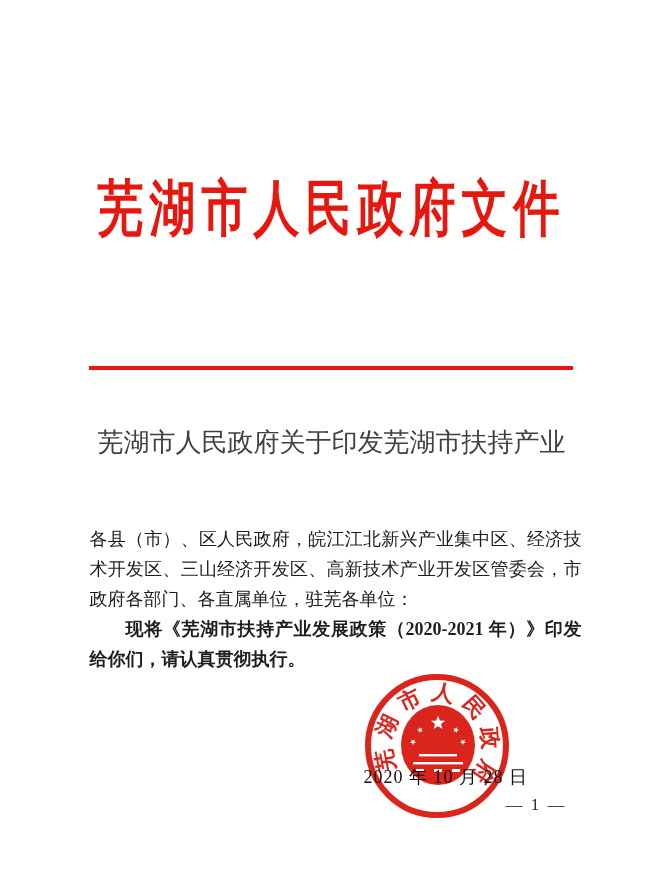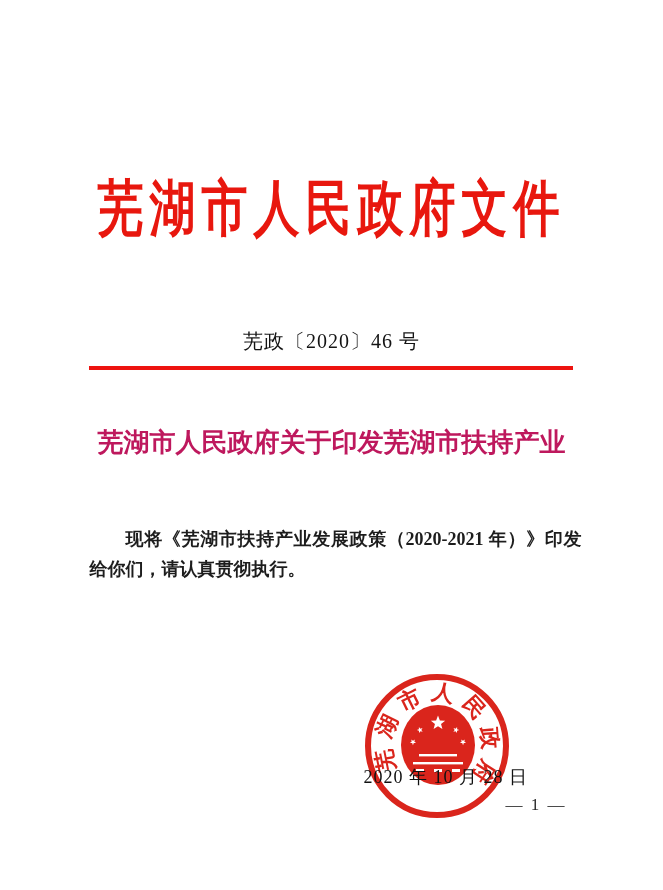--- a/index.html
+++ b/index.html
@@ -55,23 +55,23 @@
     height:4px;
     background:var(--line-red);
   }
   .doc-title{
     position:absolute;
     top:424px;
     left:0;
     right:0;
     text-align:center;
     font-size:26px;
-    font-weight:bold;
+    font-weight:normal;
     line-height:38px;
-    color:#be185d;
+    color:#404040;
   }
   .body-text{
     position:absolute;
     top:524px;
     left:88px;
     width:492px;
     font-size:18px;
     line-height:30px;
     color:#1d1d1d;
     text-align:justify;
@@ -123,29 +123,29 @@
     white-space:nowrap;
   }
 </style>
 </head>
 <body>
 
 <div class="page">
 
   <div class="org-header">芜湖市人民政府文件</div>
 
-  <div class="doc-number">芜政〔2020〕46 号</div>
 
   <div class="red-line"></div>
 
   <div class="doc-title">
     <div>芜湖市人民政府关于印发芜湖市扶持产业</div>
   </div>
 
   <div class="body-text">
+    <p>各县（市）、区人民政府，皖江江北新兴产业集中区、经济技术开发区、三山经济开发区、高新技术产业开发区管委会，市政府各部门、各直属单位，驻芜各单位：</p>
     <p class="para-indent">现将《芜湖市扶持产业发展政策（2020-2021 年）》印发给你们，请认真贯彻执行。</p>
   </div>
 
   <svg class="seal" viewBox="0 0 158 158" xmlns="http://www.w3.org/2000/svg">
     <defs>
       <polygon id="star" points="0,-10 2.5,-3.44 9.51,-3.09 4.04,1.31 5.88,8.09 0,4.25 -5.88,8.09 -4.04,1.31 -9.51,-3.09 -2.5,-3.44"></polygon>
       <path id="sealTextArc" fill="none" d="M 41.3,106.4 A 46,46 0 1 1 116.7,106.4"></path>
     </defs>
 
     <circle class="seal-ring" cx="79" cy="80" r="69"></circle>

